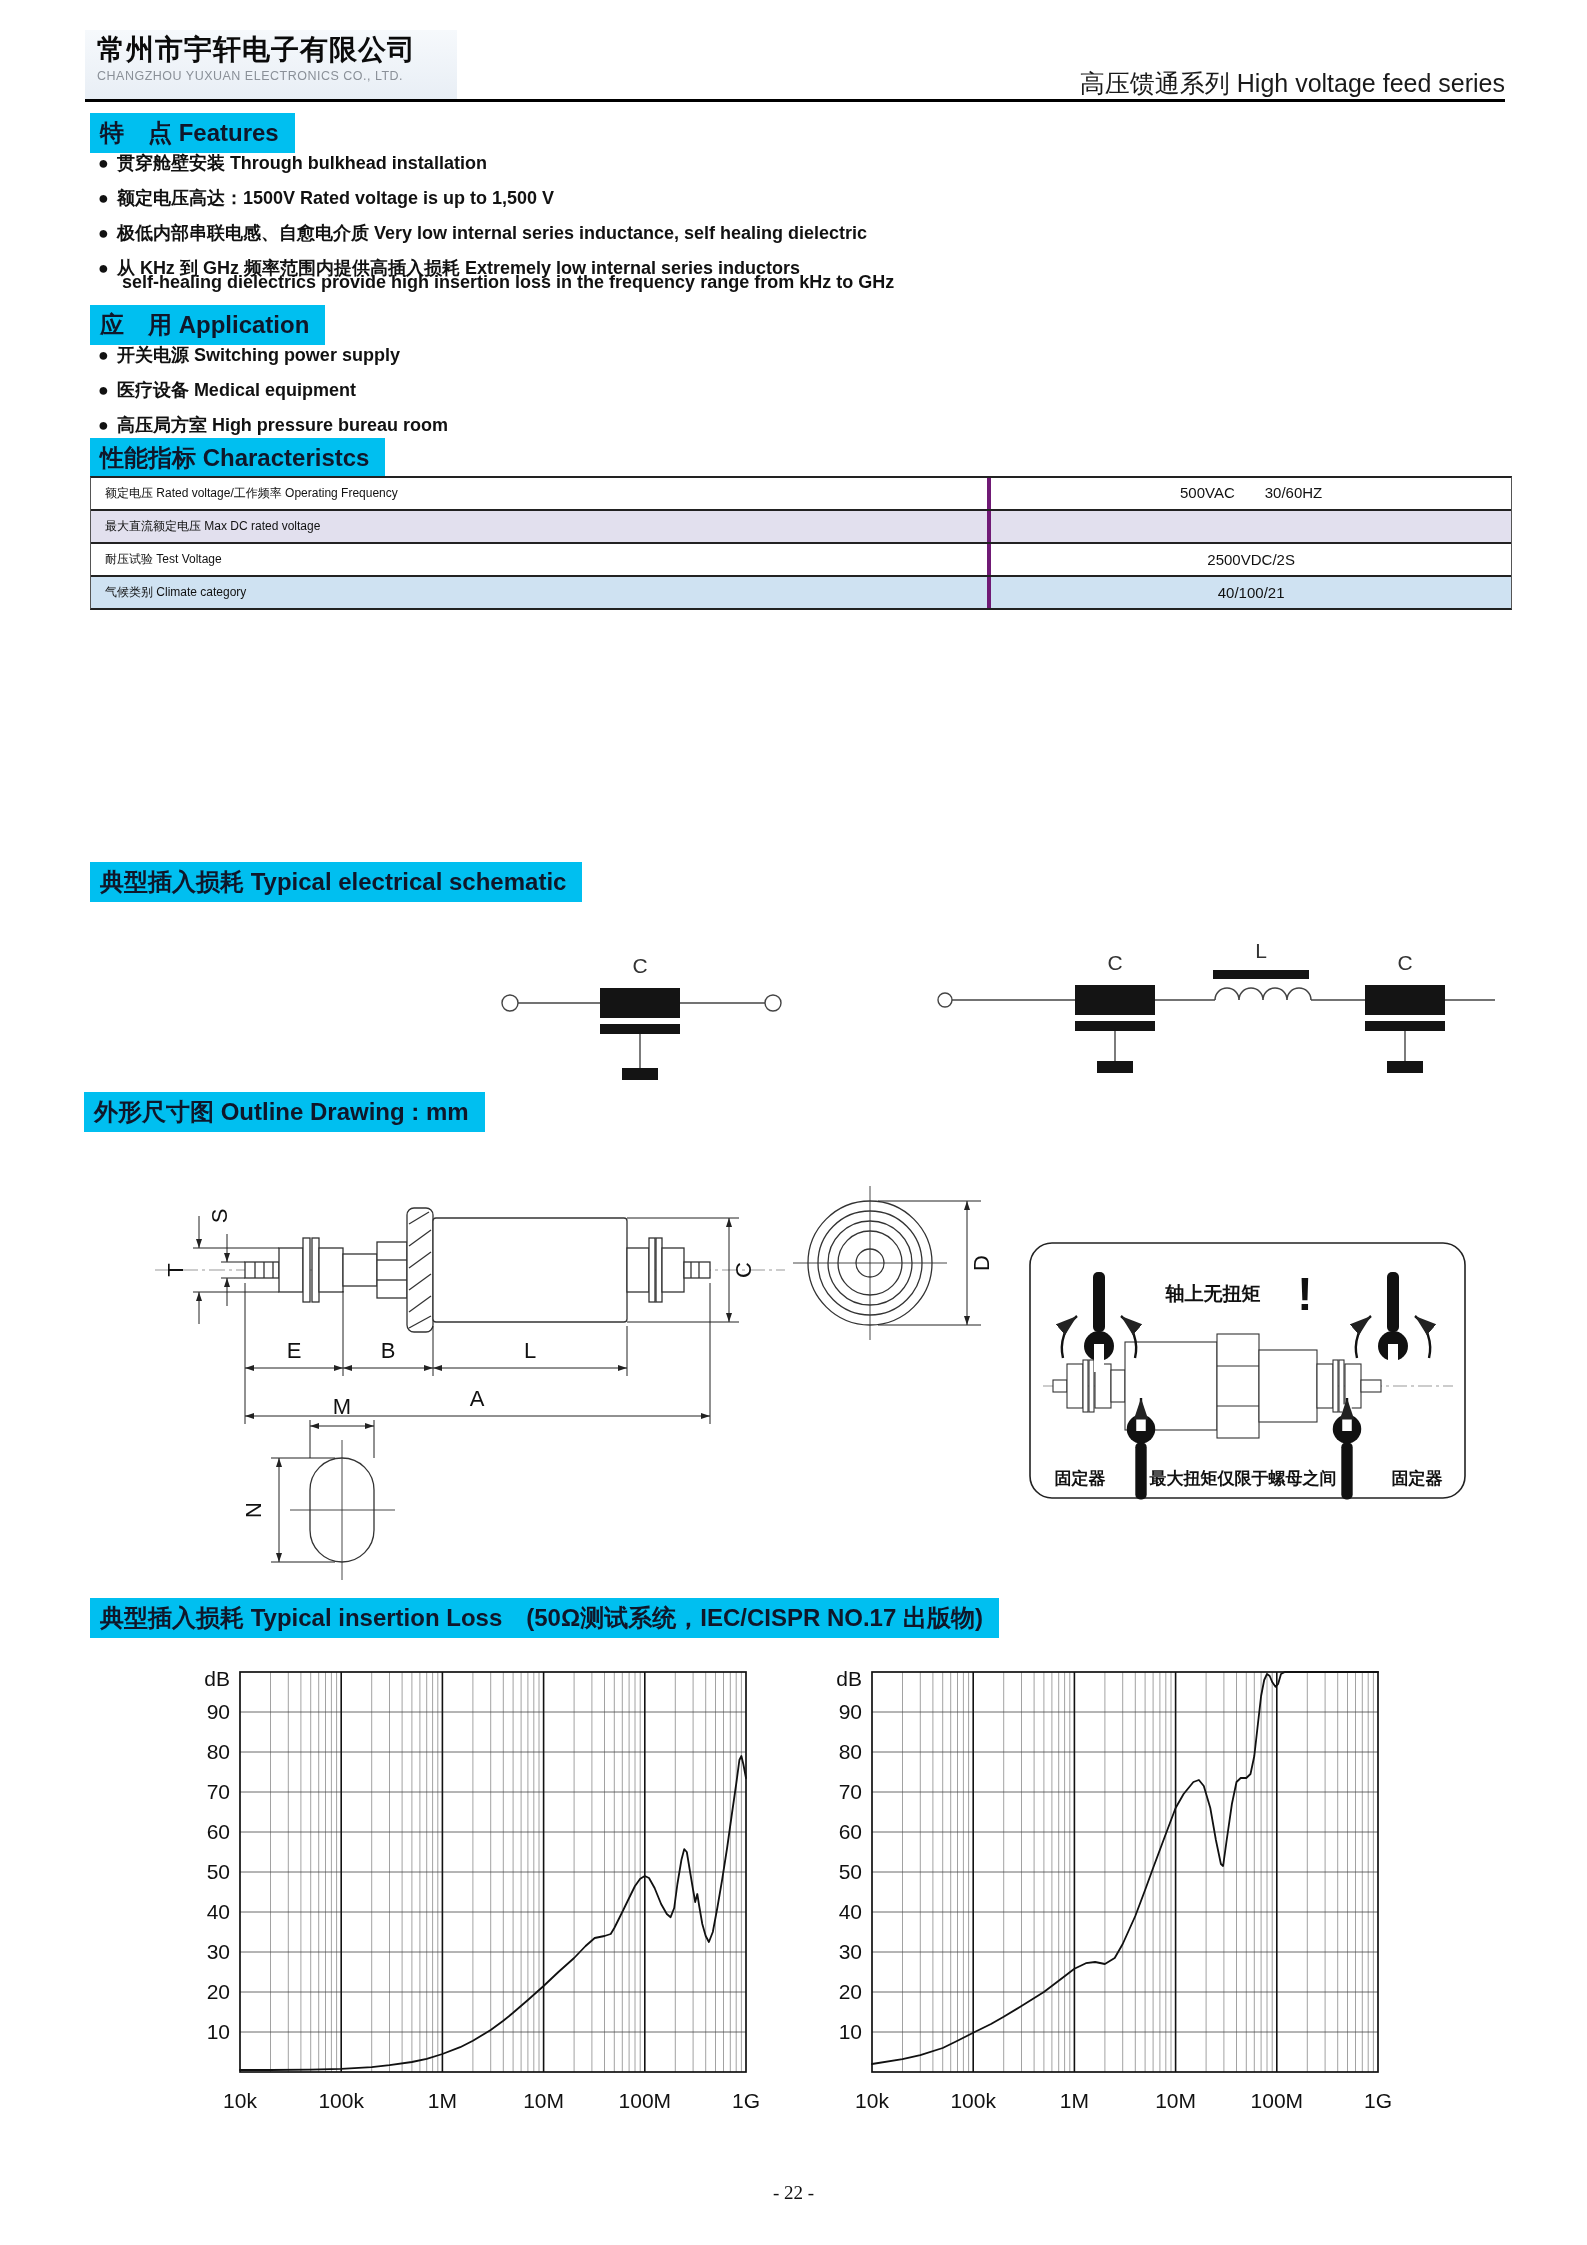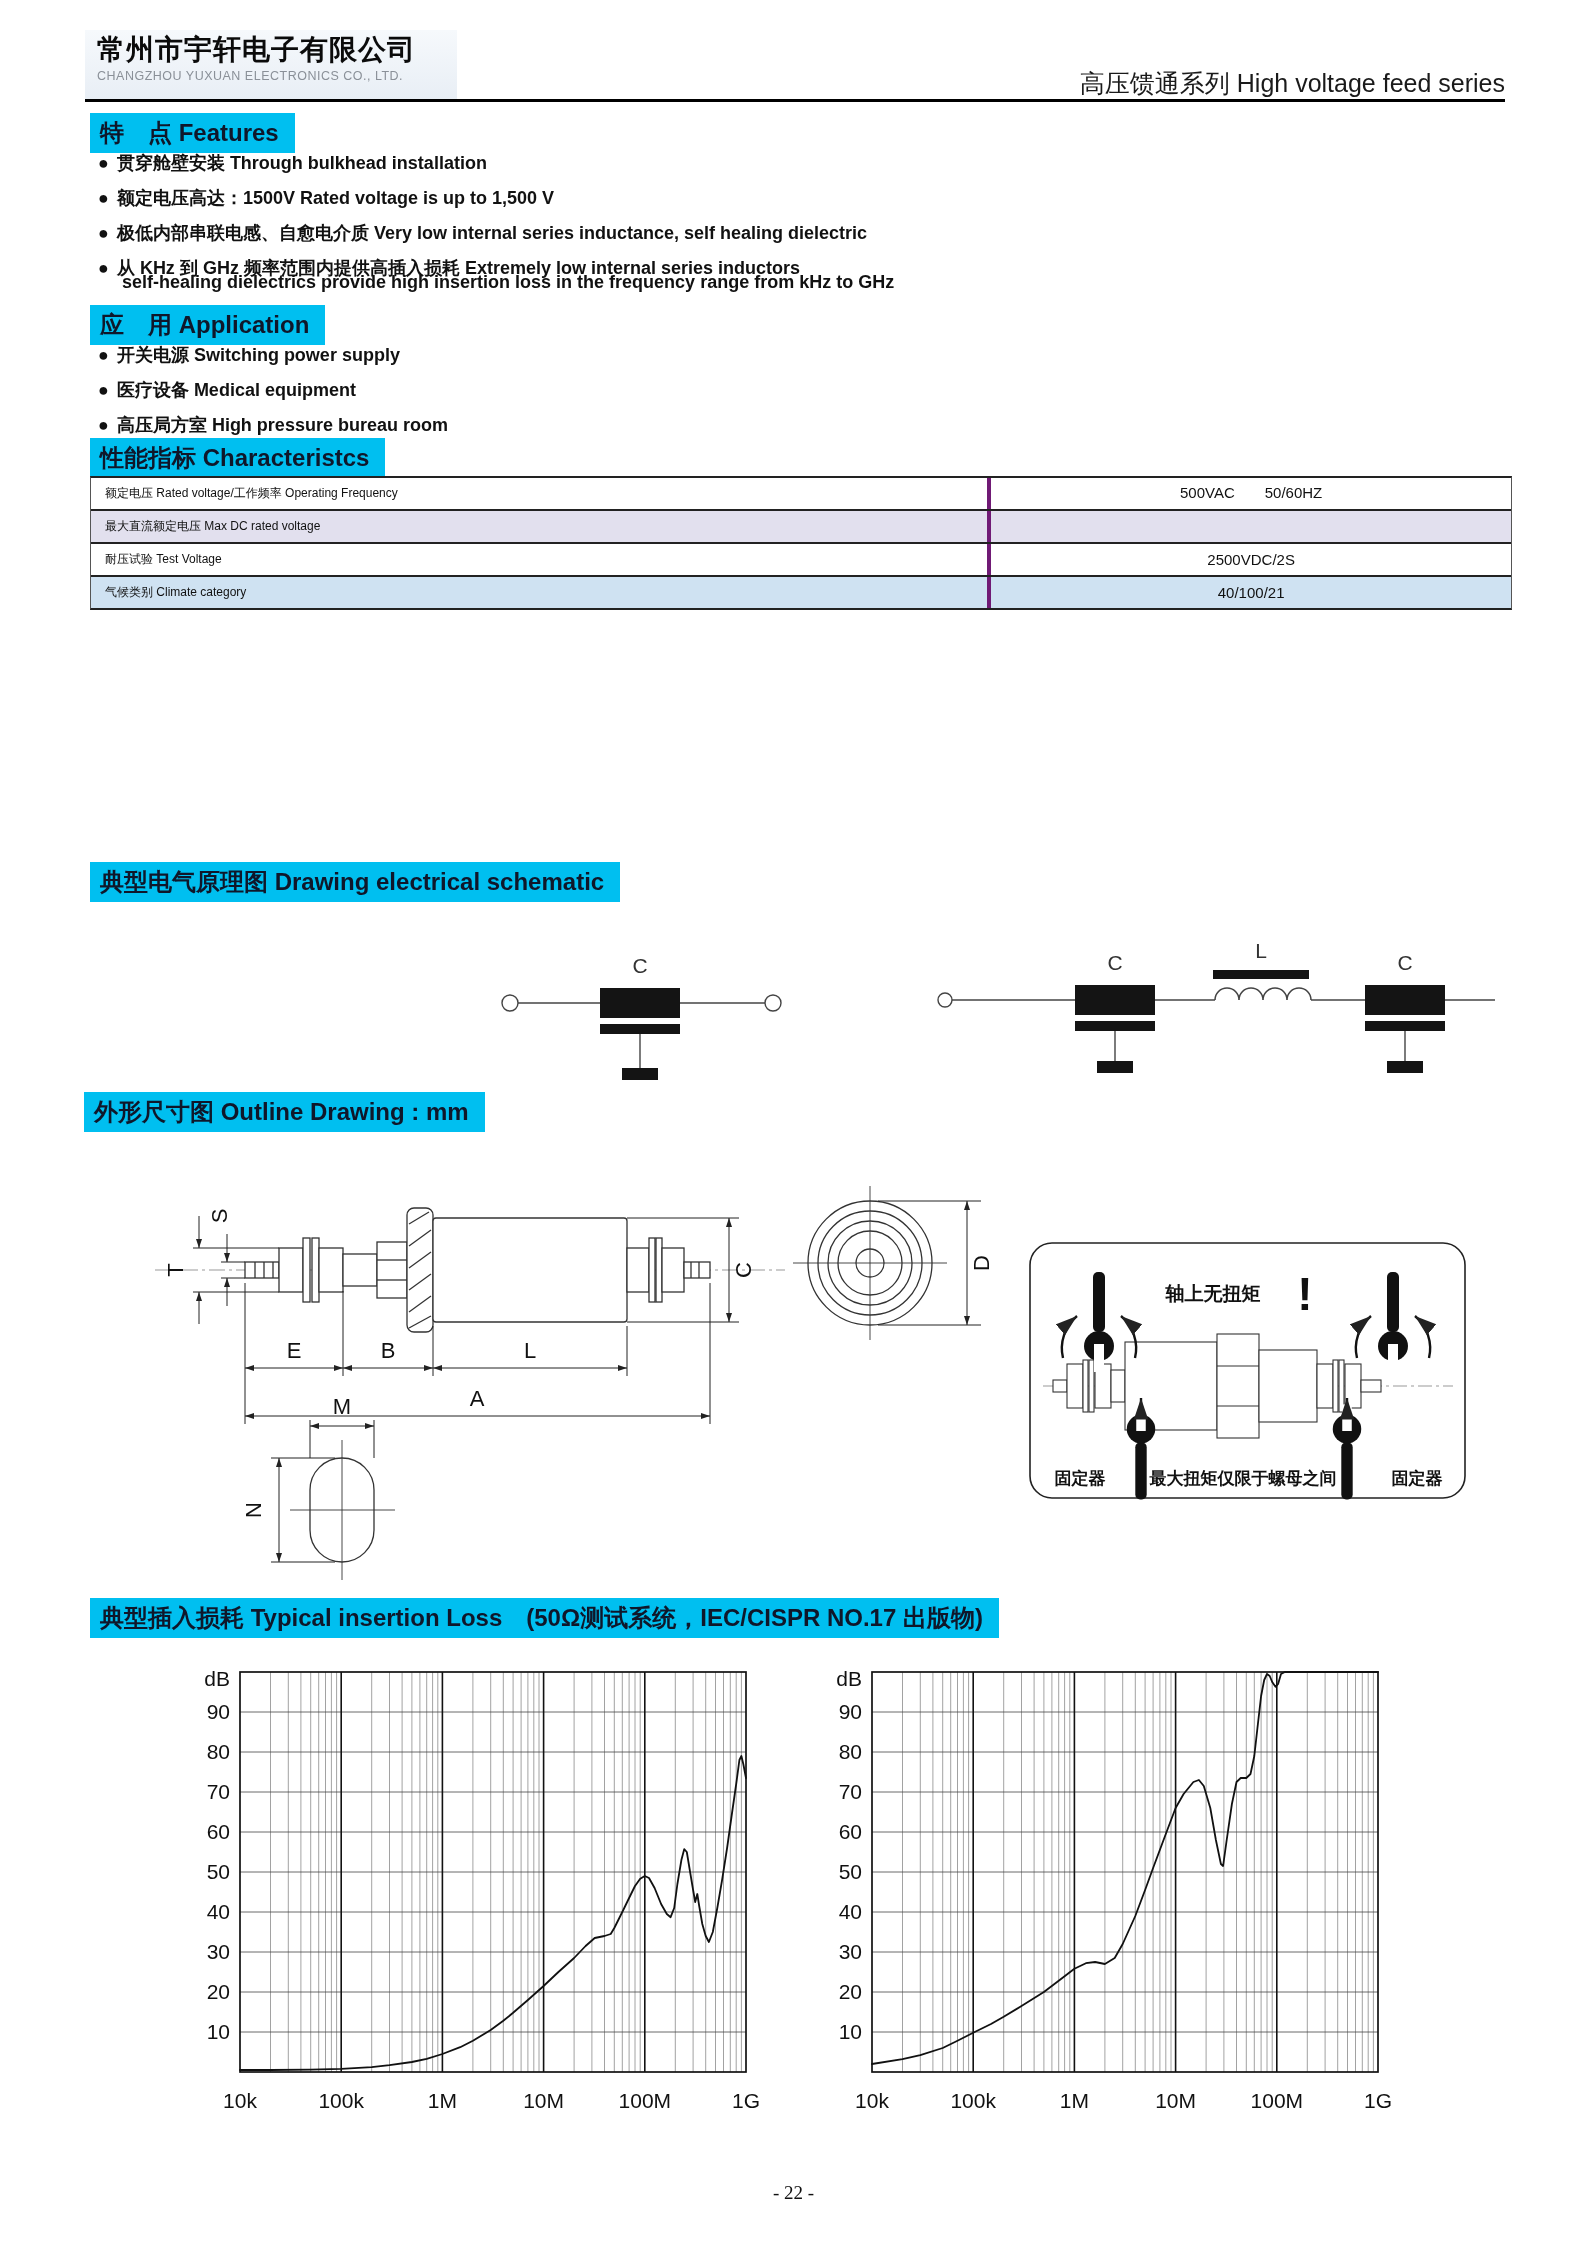--- a/index.html
+++ b/index.html
@@ -86,36 +86,36 @@
     <div class="bitem">
         <span class="bullet">●</span>
         <span>高压局方室 High pressure bureau room</span>
       </div>
   </div>
 
   <div class="sec-head" style="left:90px;top:438px;">性能指标  Characteristcs</div>
   <div class="ctable">
     <div class="trow">
       <div class="tlabel">额定电压 Rated voltage/工作频率 Operating Frequency</div>
-      <div class="tval">500VAC　　50/60HZ</div>
+      <div class="tval">500VAC　　30/60HZ</div>
     </div>
     <div class="trow alt1">
       <div class="tlabel">最大直流额定电压 Max DC rated voltage</div>
     </div>
     <div class="trow">
       <div class="tlabel">耐压试验 Test Voltage</div>
       <div class="tval">2500VDC/2S</div>
     </div>
     <div class="trow alt2">
       <div class="tlabel">气候类别 Climate category</div>
       <div class="tval">40/100/21</div>
     </div>
   </div>
 
-  <div class="sec-head" style="left:90px;top:862px;">典型电气原理图  Drawing electrical schematic</div>
+  <div class="sec-head" style="left:90px;top:862px;">典型插入损耗  Typical electrical schematic</div>
   <div class="schematic-wrap">
     <svg viewBox="0 0 1400 172" width="1400" height="172">
       <g stroke="#444" stroke-width="1.4" fill="none">
 
         <circle cx="415" cy="75" r="8" fill="#fff"></circle>
         <line x1="423" y1="75" x2="505" y2="75"></line>
         <line x1="585" y1="75" x2="670" y2="75"></line>
         <circle cx="678" cy="75" r="8" fill="#fff"></circle>
         <line x1="545" y1="106" x2="545" y2="140"></line>
 

